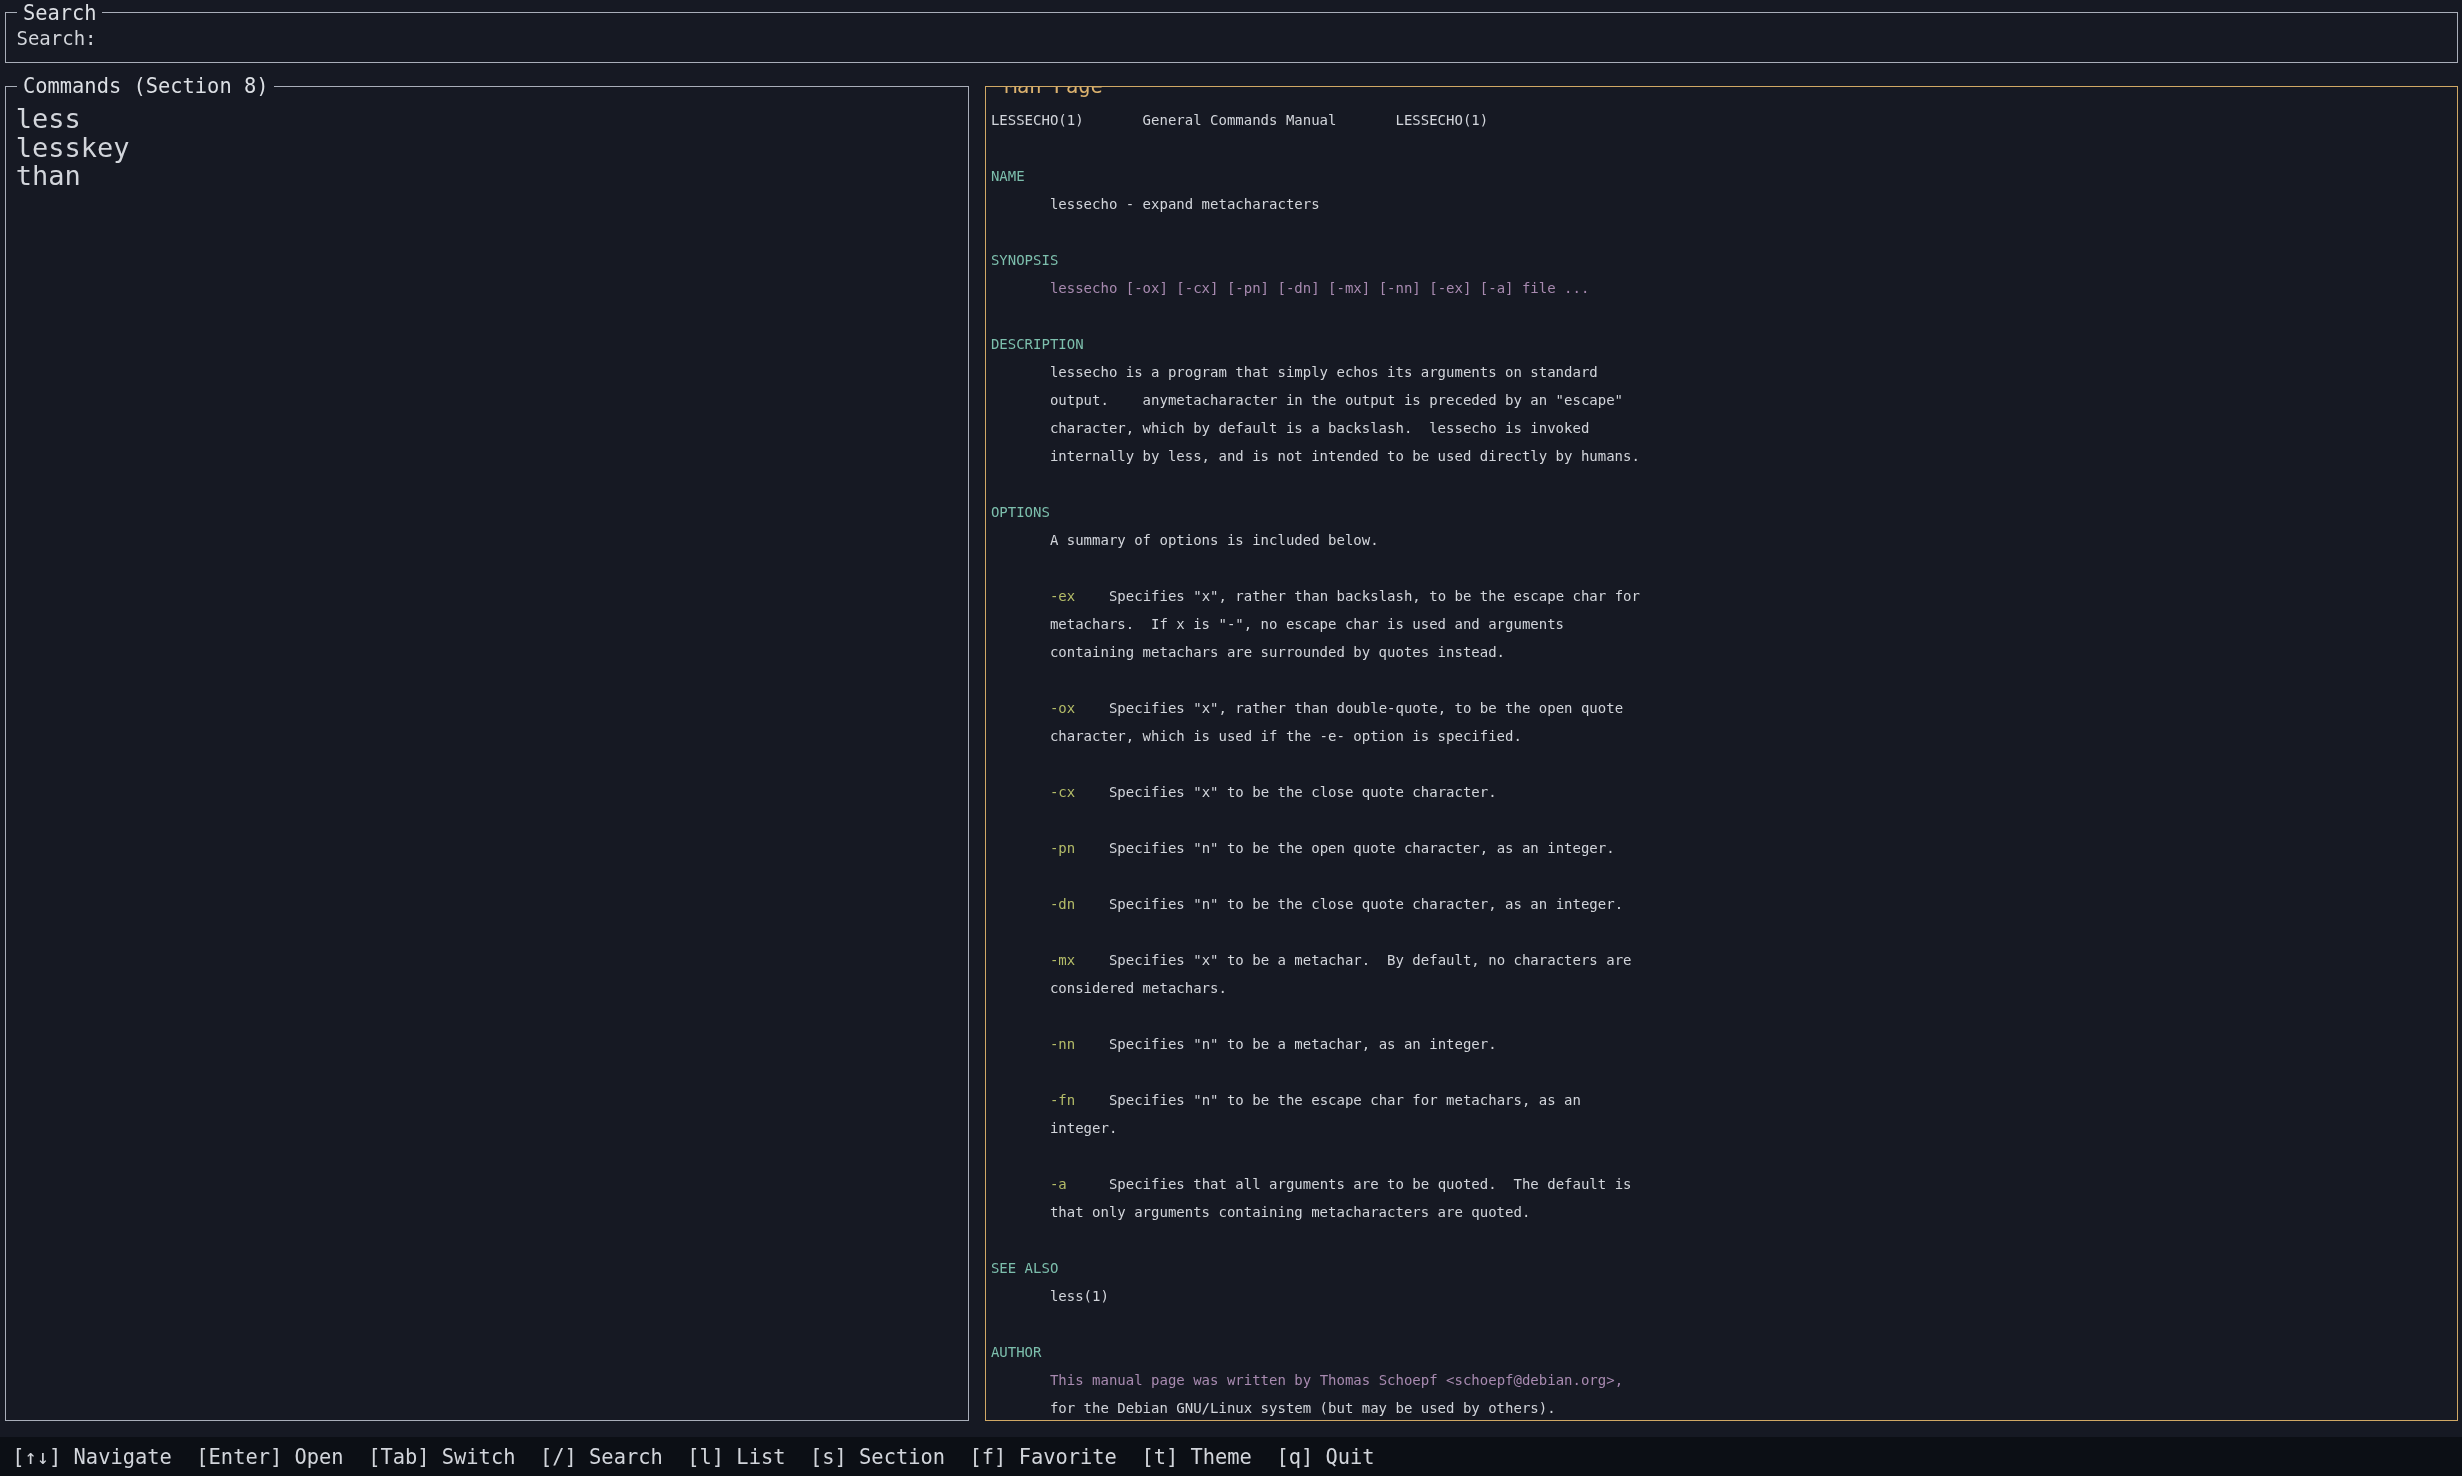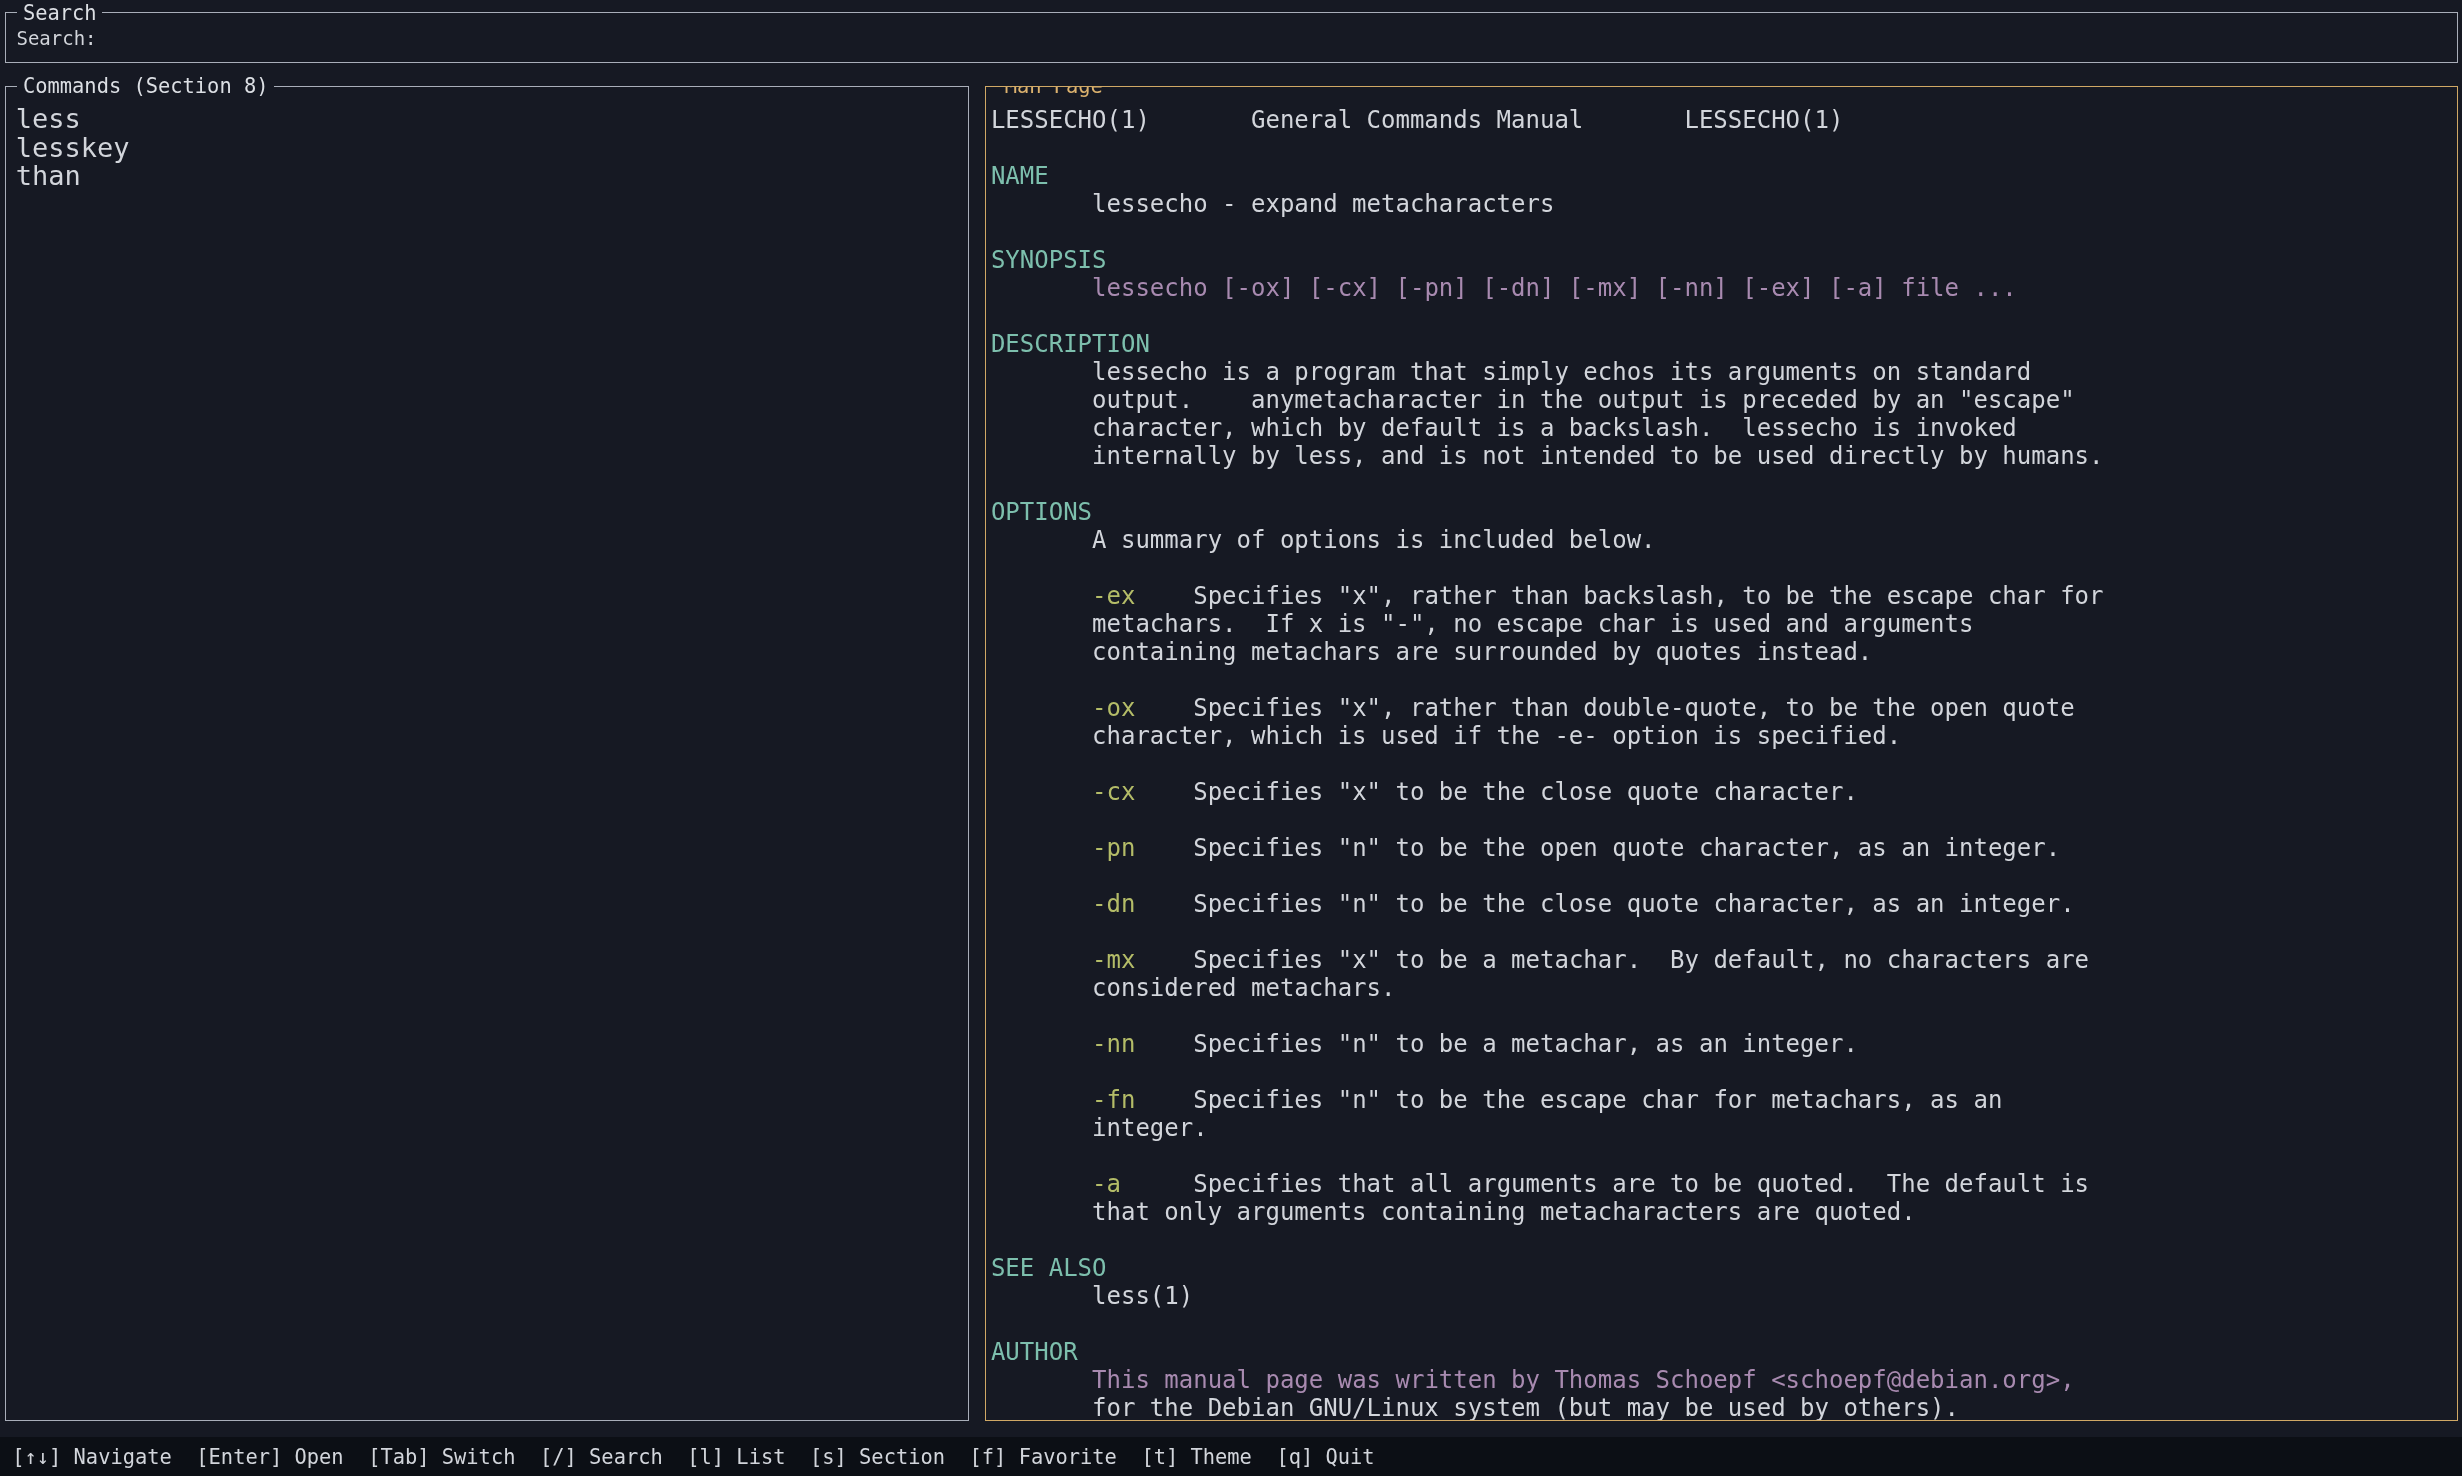--- a/index.html
+++ b/index.html
@@ -54,21 +54,21 @@
     font-weight: bold;
   }
   .man-panel {
     left: 985px; top: 86px; width: 1473px; height: 1335px;
     border-color: var(--man-border, #d0a865);
     overflow: hidden;
   }
   .man-panel .panel-title { left: 13px; color: var(--man-title, #dcb26e); }
   .man-content {
     padding: 19px 8.2px 0 4.9px;
-    font-size: 24px;
+    font-size: 14px;
     line-height: 28px;
     white-space: pre;
   }
   .mline { height: 28px; }
   .seg-text    { color: var(--text, #d2d5db); }
   .seg-section { color: var(--section, #7dbfad); }
   .seg-flag    { color: var(--flag, #b4bc68); }
   .seg-accent  { color: var(--accent, #a88ab0); }
   .status-bar {
     position: absolute;

